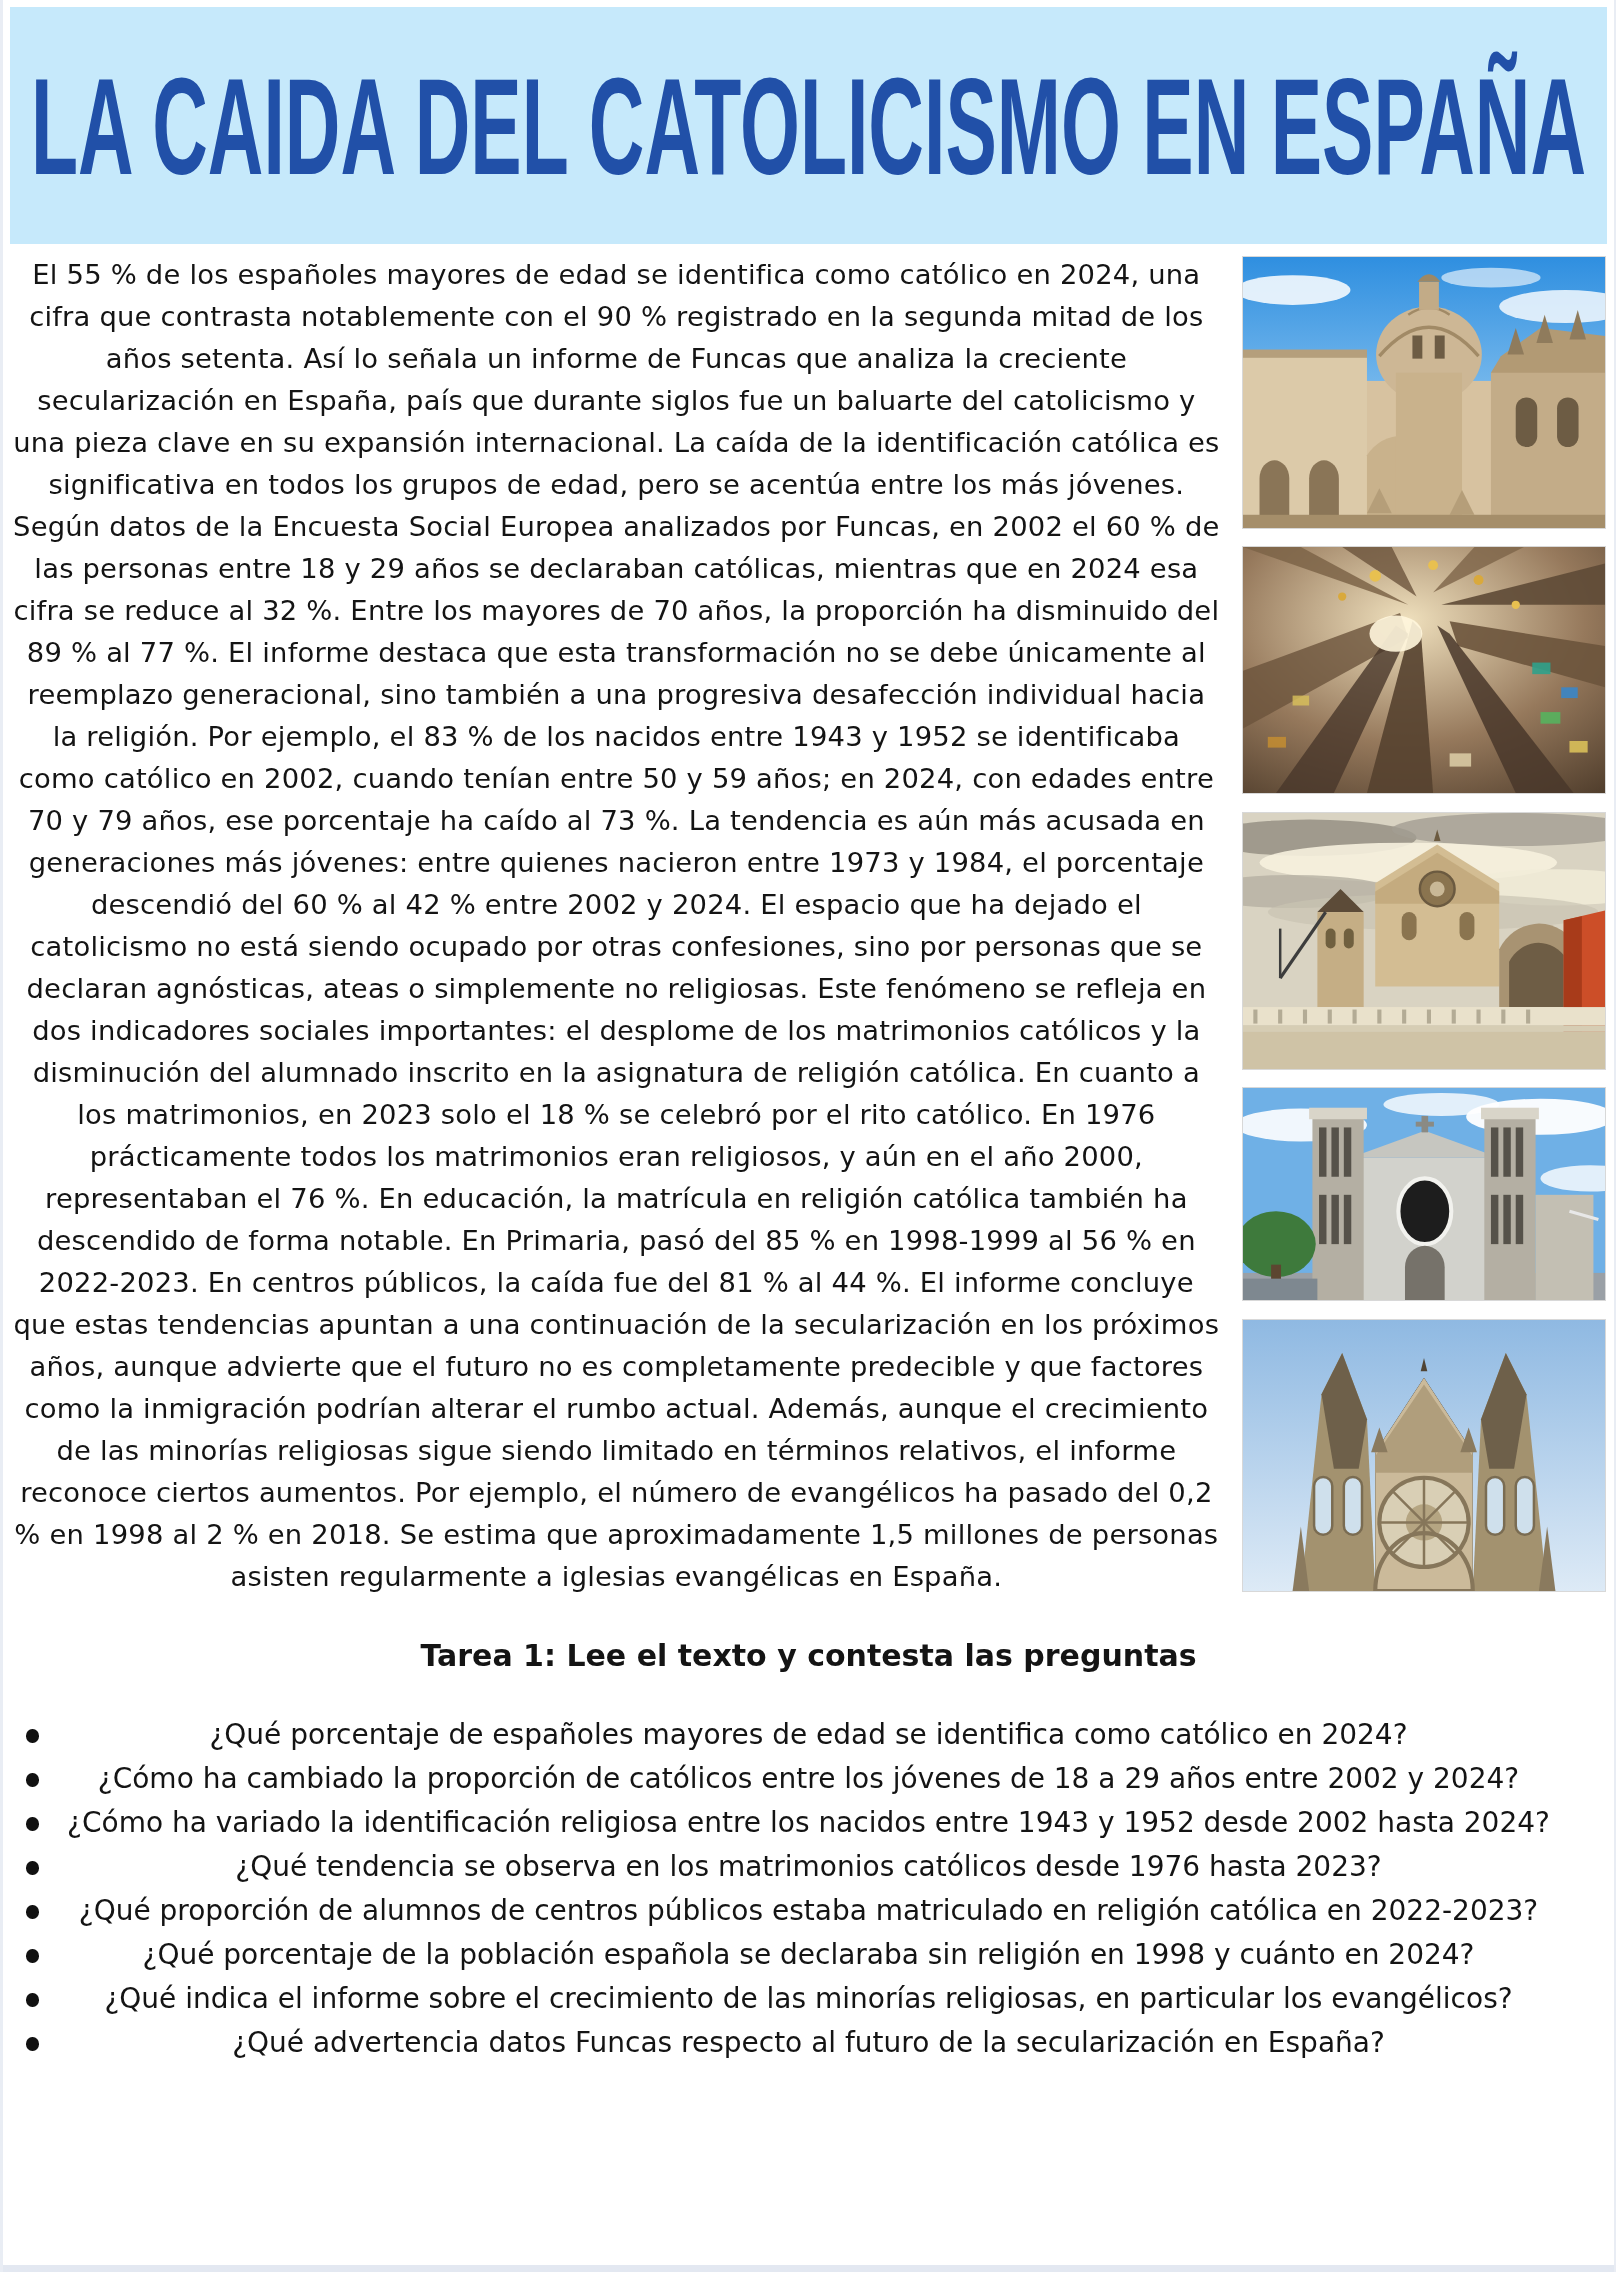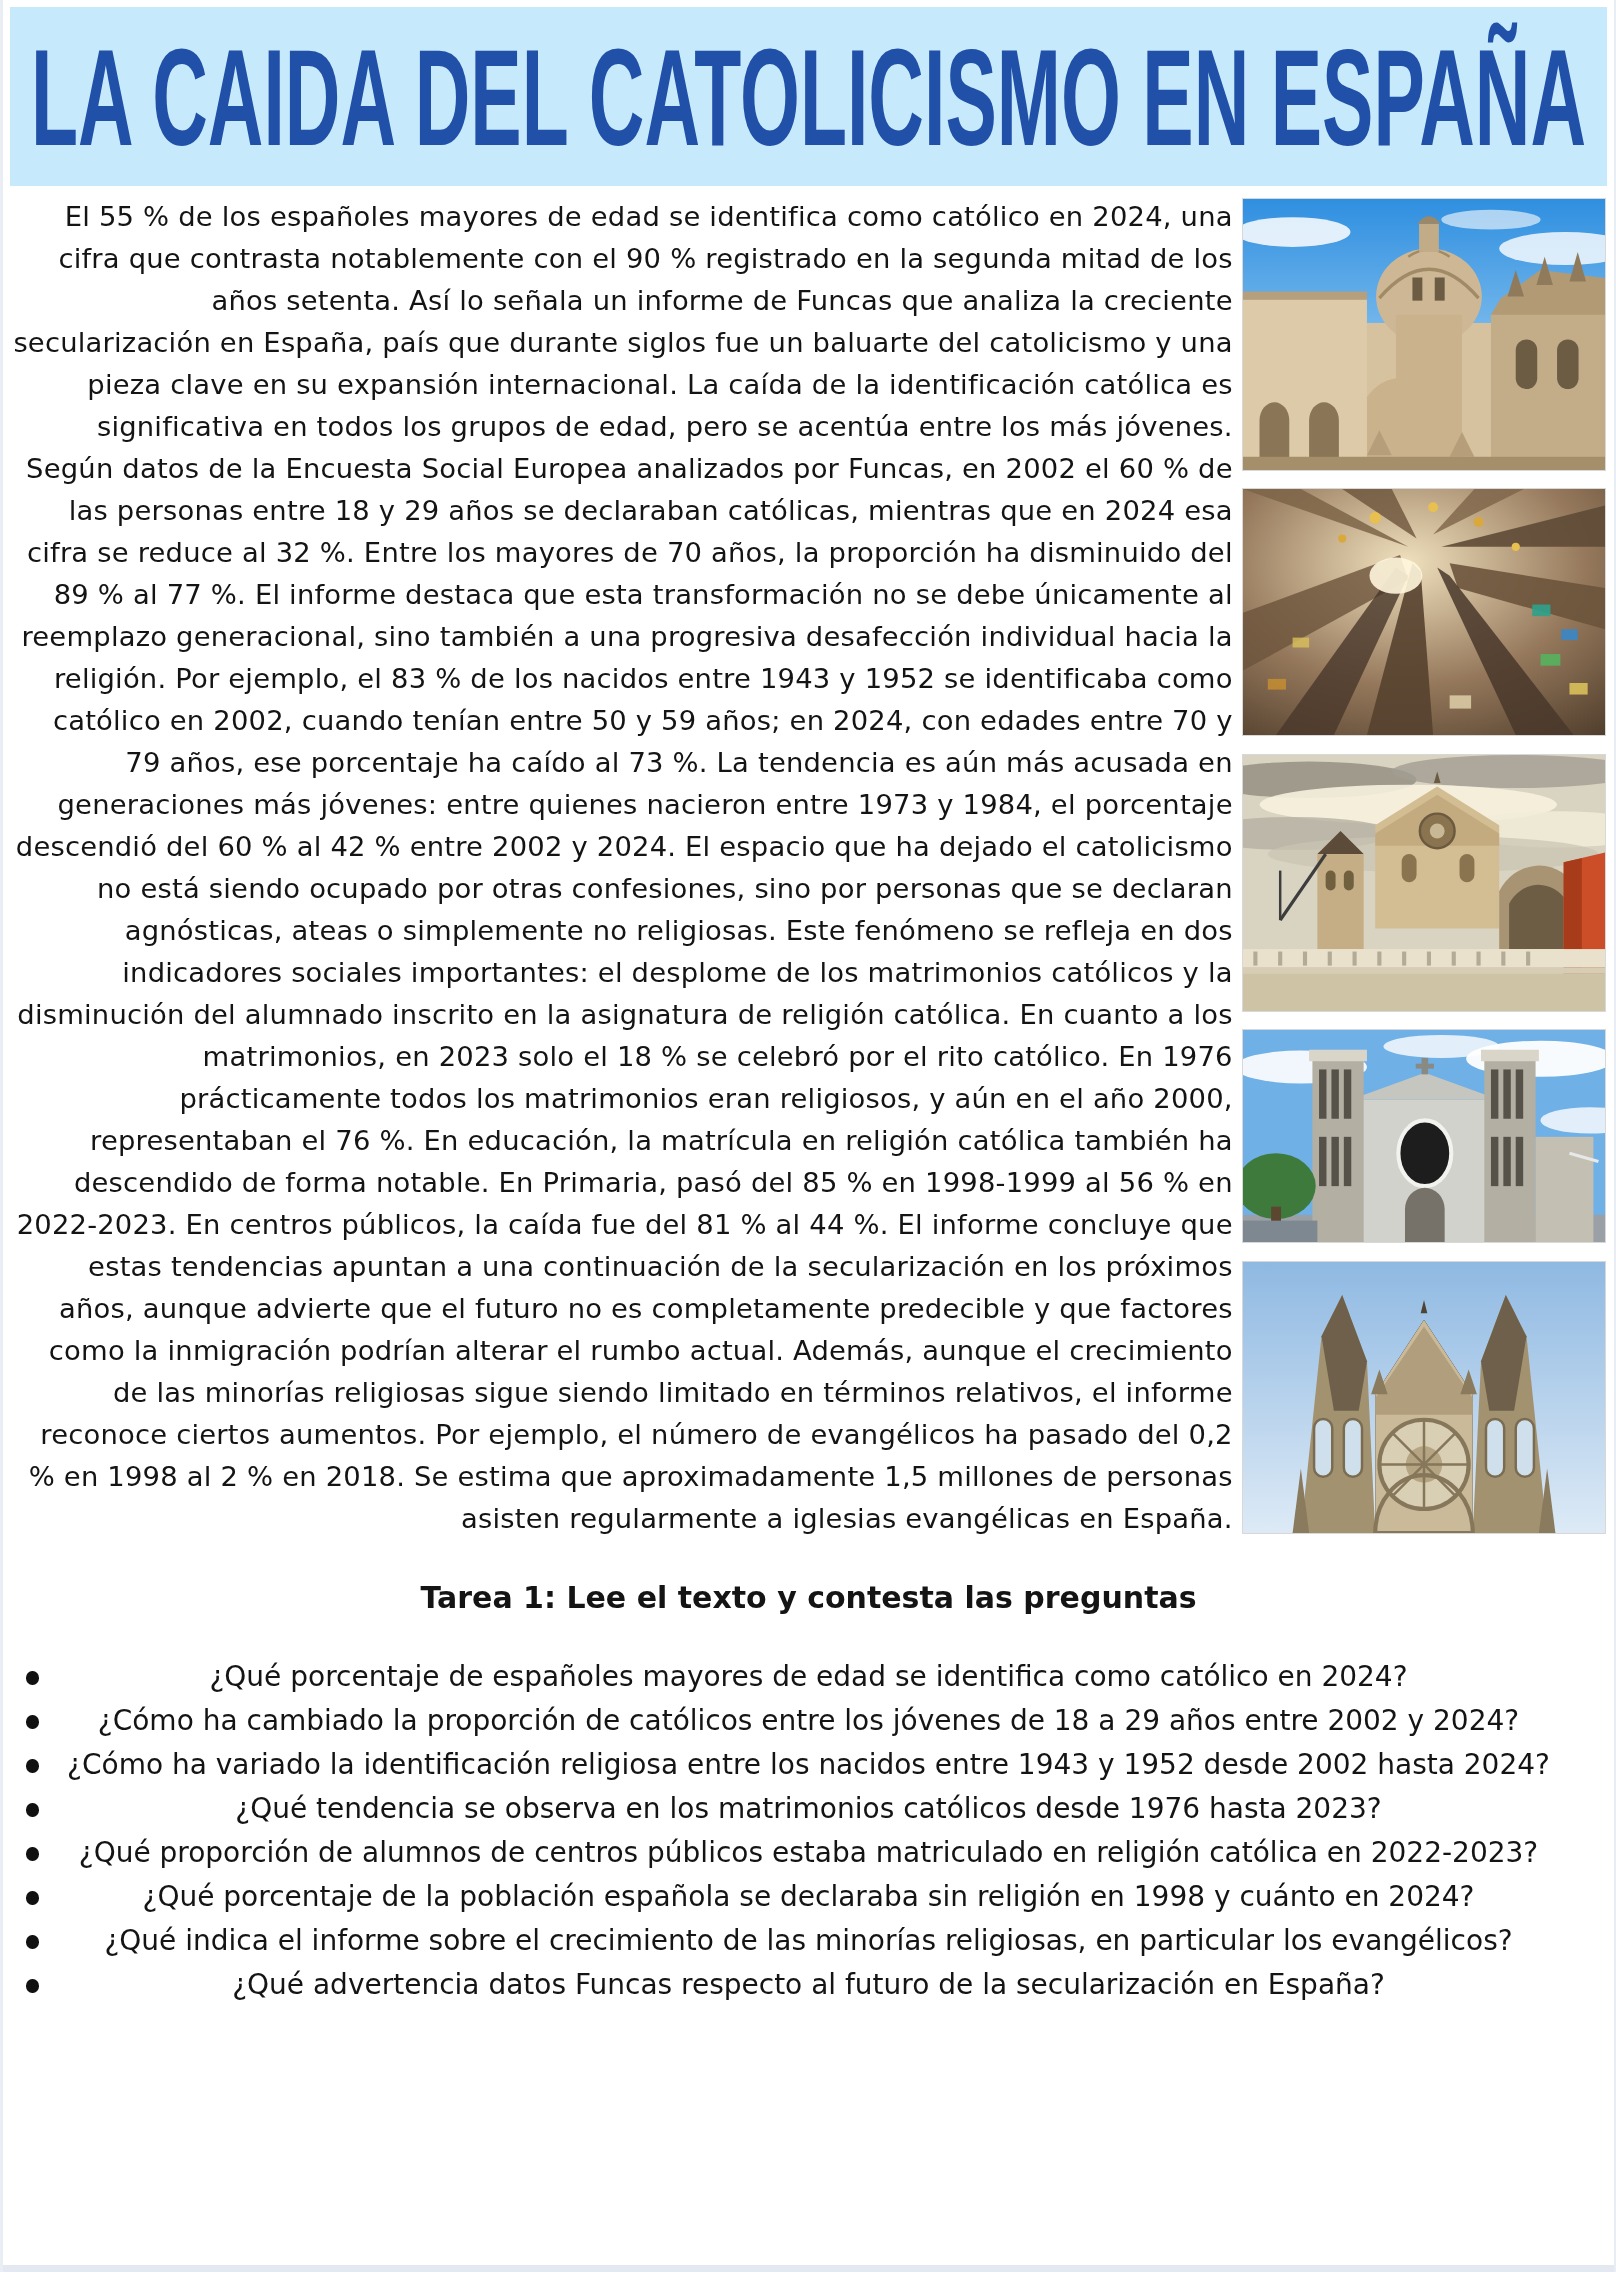--- a/index.html
+++ b/index.html
@@ -17,38 +17,38 @@
     border-right:3.3px solid #e9edf4;
     box-sizing:border-box;
   }
   .bottom-edge {
     position:absolute; left:0; right:0; bottom:0; height:8.3px;
     background:#e3e8f1;
   }
   
   .title-band {
     margin:6.6px 6.6px 0 6.6px;
-    height:179px;
+    height:237px;
     background:#c6e9fb;
     display:flex; align-items:center; justify-content:center;
     overflow:visible;
   }
   .title-band svg { display:block; }
   
   .content {
     display:flex;
     padding:10.8px 8.3px 0 10px;
     box-sizing:border-box;
   }
   .article-text {
     flex:1;
     font-size:27.4px;
     line-height:42px;
-    text-align:right;
-    padding-right:9px;
+    text-align:center;
+    padding-right:22px;
     letter-spacing:0.2px;
   }
   .photo-column {
     width:364px;
     display:flex; flex-direction:column;
     gap:17.4px;
     padding-top:1.7px;
   }
   .photo {
     width:364px;

